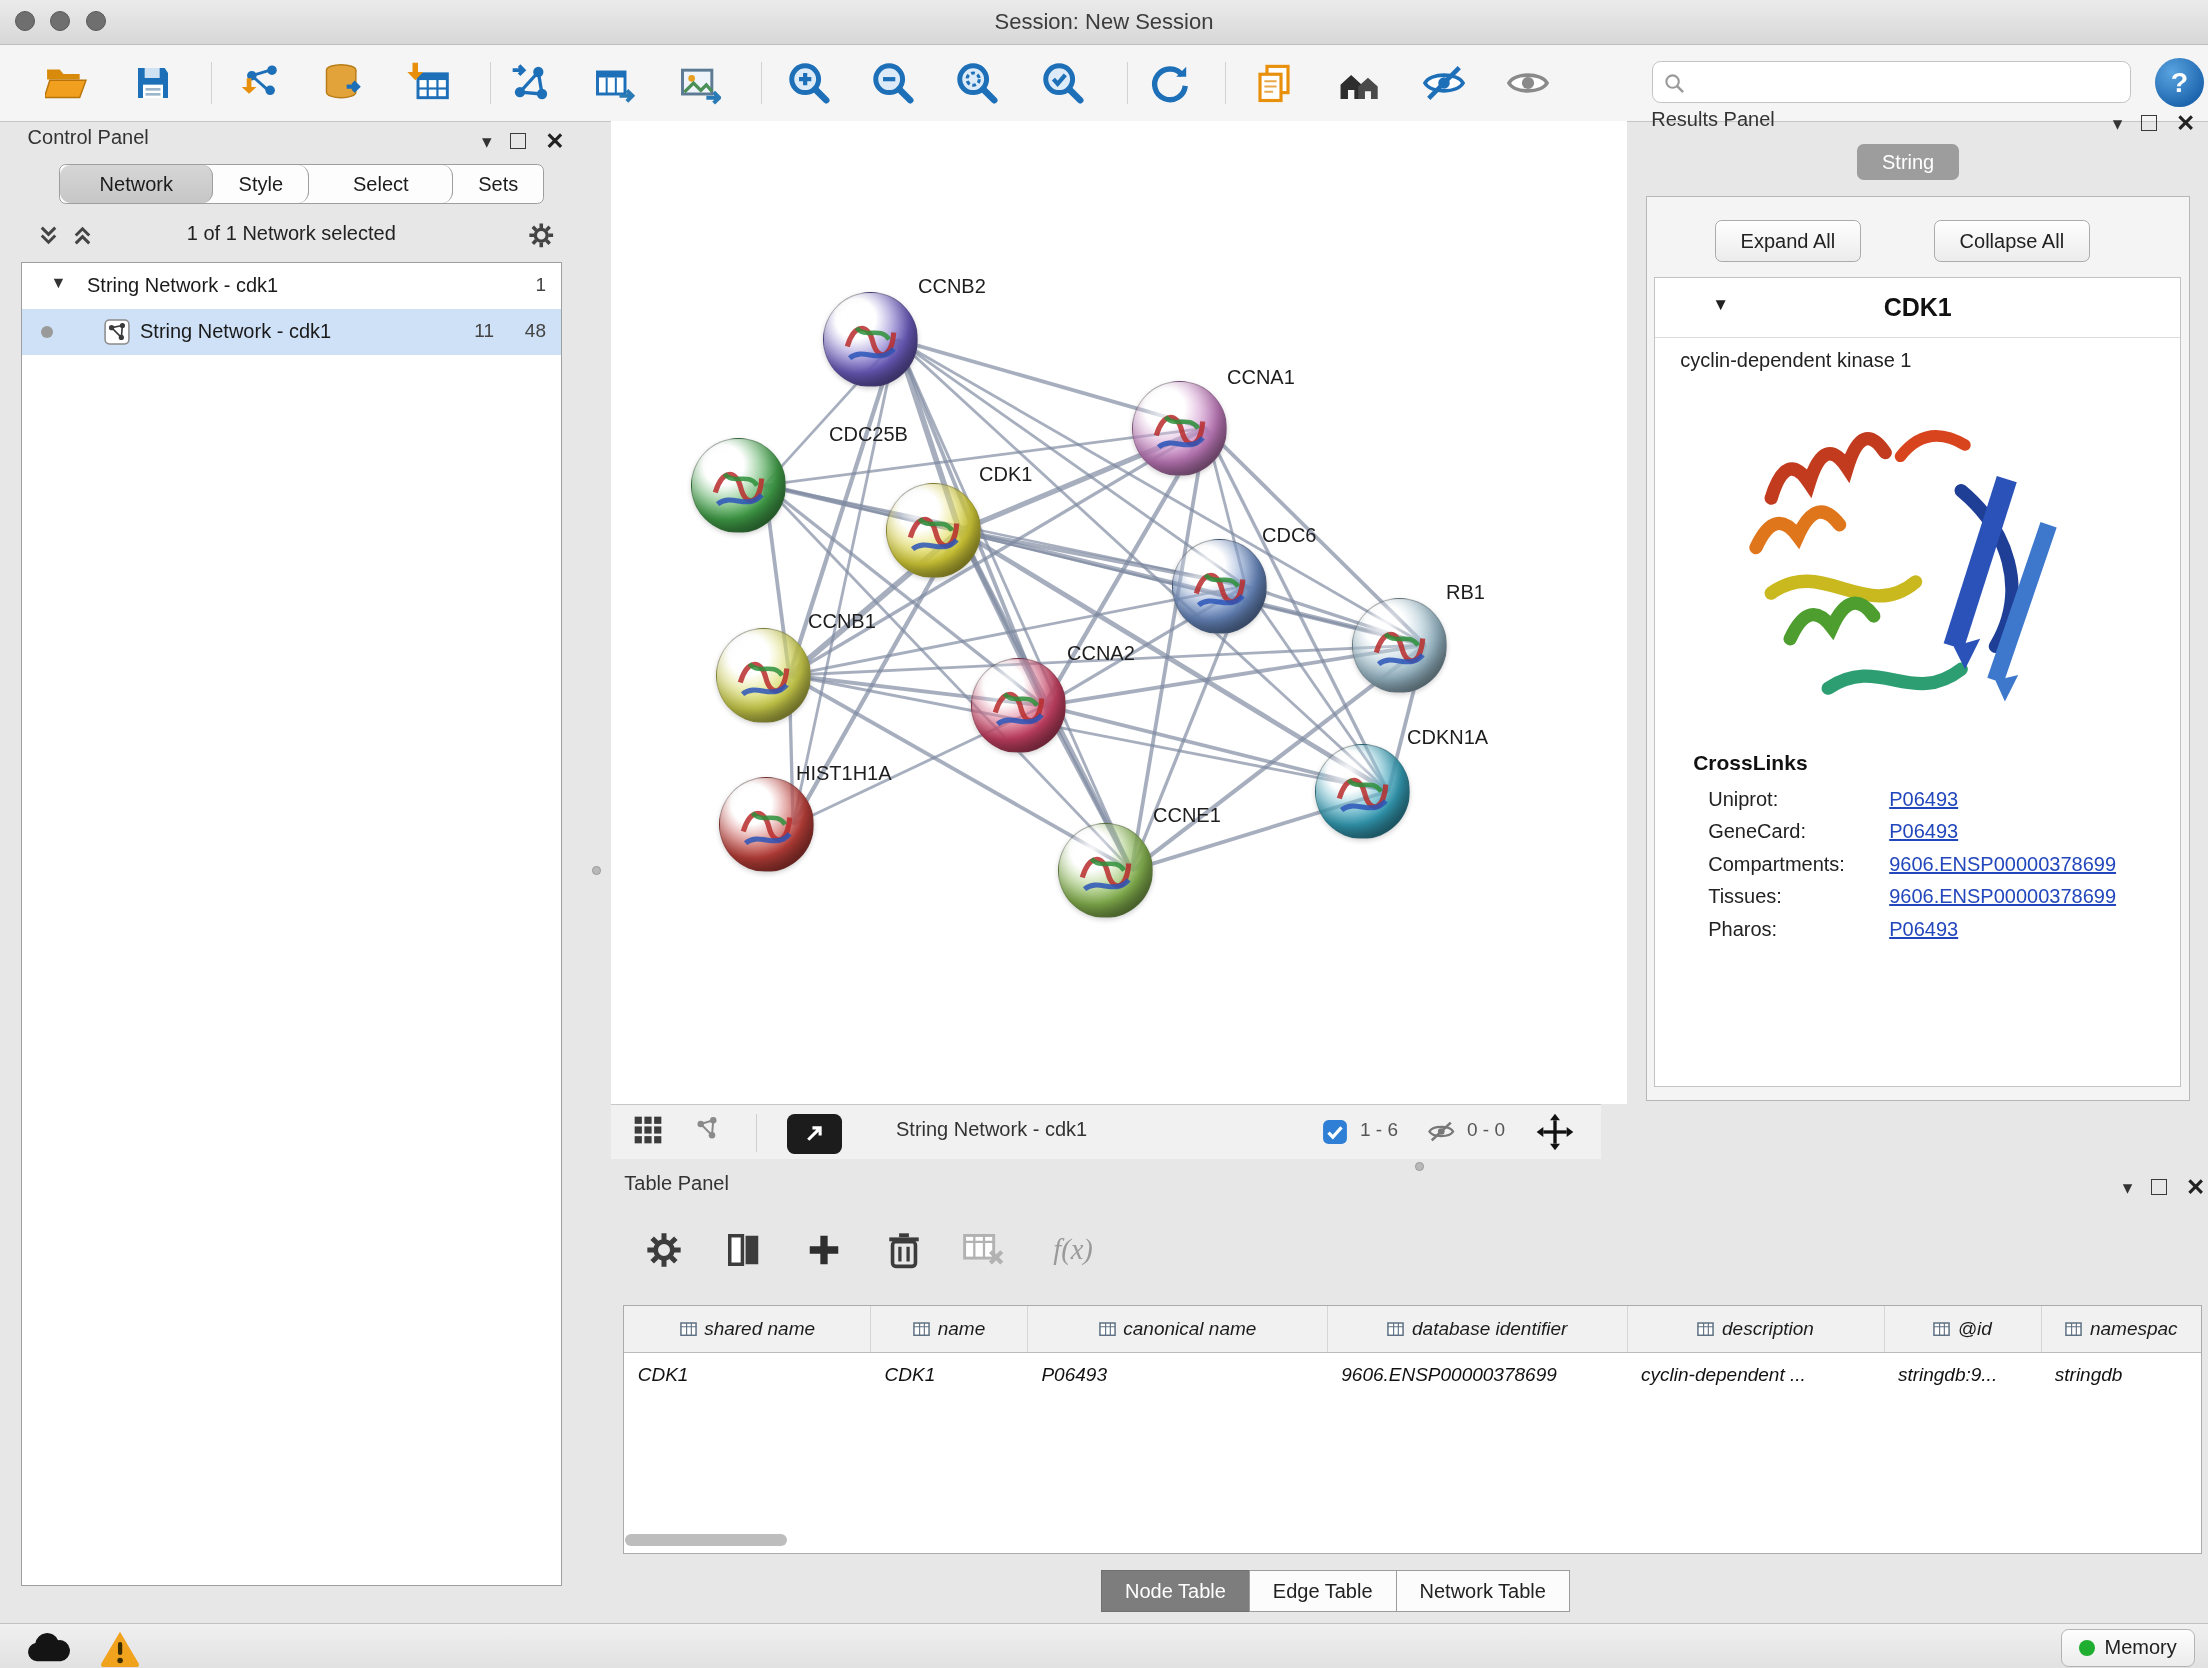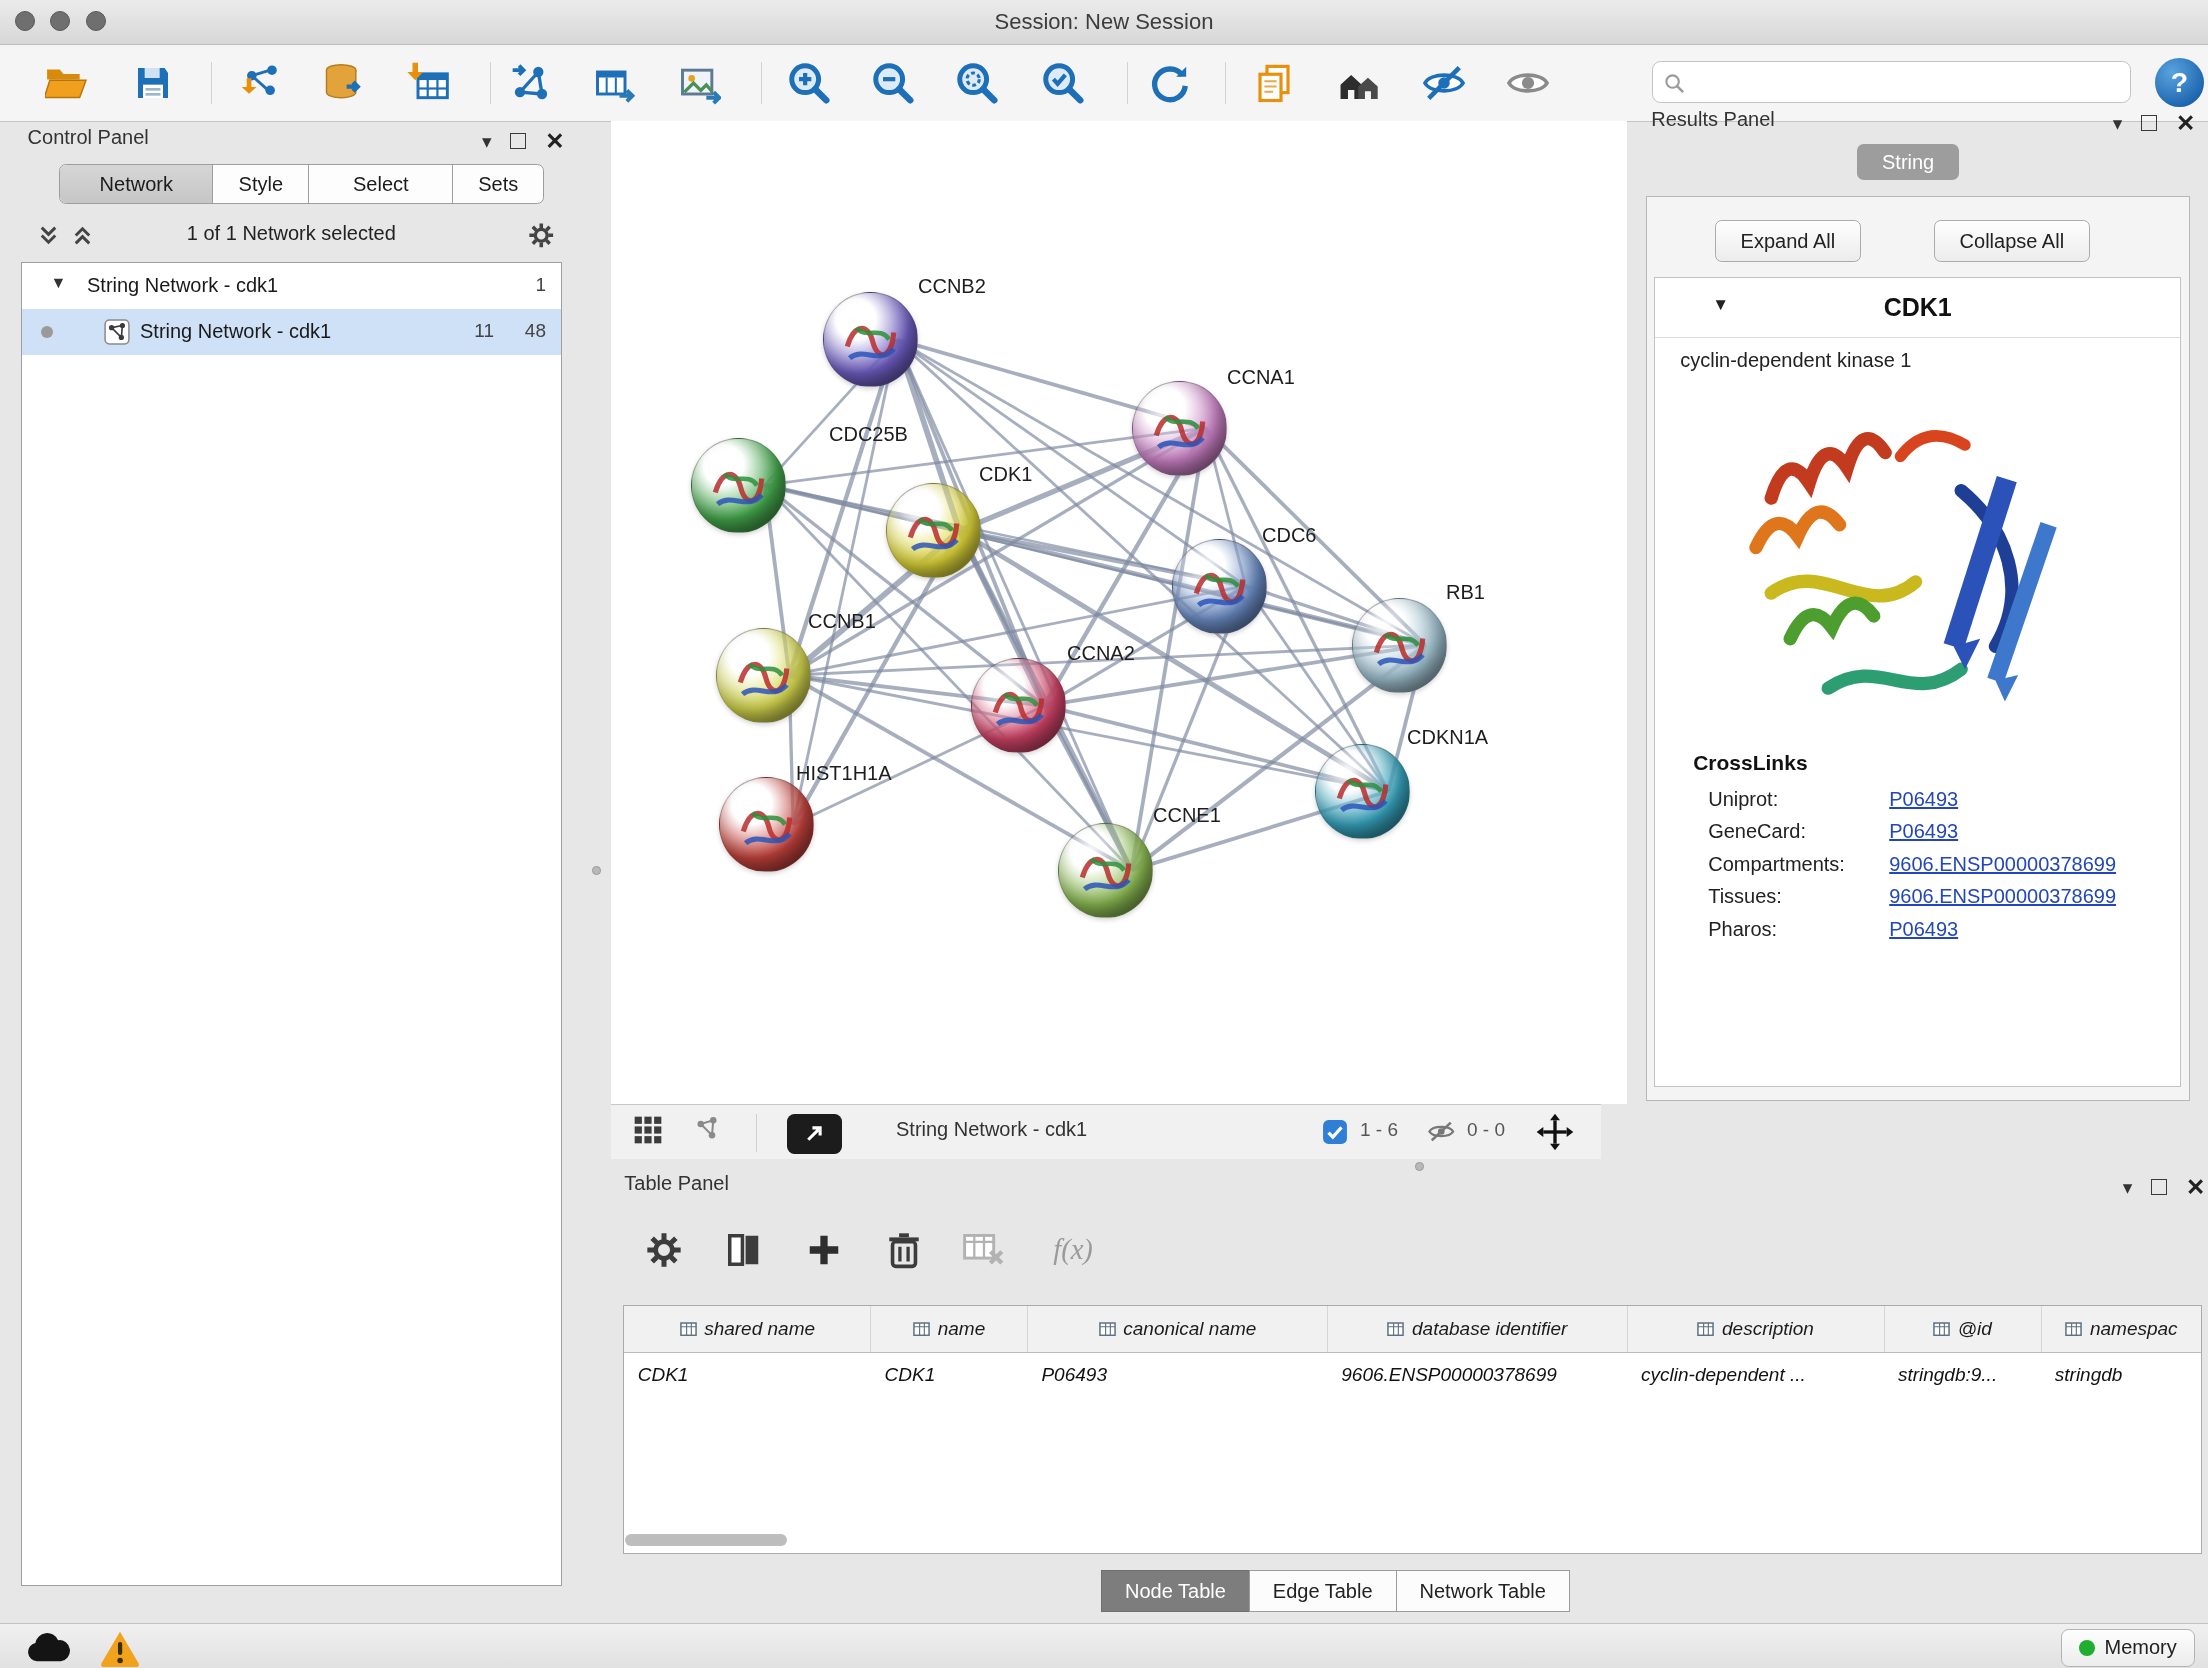--- a/index.html
+++ b/index.html
@@ -20,21 +20,21 @@
   .phead-ico{display:inline-block;margin-left:13.3px;color:#3a3a3a;font-size:21px;vertical-align:middle;cursor:pointer;}
   .sq{display:inline-block;width:16px;height:16px;border:1.9px solid #3a3a3a;box-sizing:border-box;}
   .xg{font-weight:bold;font-size:23px;color:#222;}
   .tri{font-size:19px;color:#333;}
   
   #control-panel{position:absolute;left:14.3px;top:126px;width:554px;height:1470px;}
   .phead{height:34px;font-size:20px;color:#333;}
   .phead .ptitle{position:absolute;left:13.3px;top:0;}
   .phead .picons{position:absolute;right:3.8px;top:1.9px;}
   #cp-tabs{position:absolute;left:45px;top:38px;height:38px;display:flex;border:1px solid #9e9e9e;border-radius:6.7px;overflow:hidden;background:#fdfdfd;}
-  .cptab{height:38px;line-height:38px;text-align:center;font-size:20px;color:#1c1c1c;border-right:1px solid #9e9e9e;cursor:pointer;}
+  .cptab{height:38px;line-height:38px;text-align:center;font-size:20px;color:#1c1c1c;border-right:1px solid #9e9e9e;cursor:pointer;border-radius:11px;}
   .cptab:last-child{border-right:none;}
   .cptab.sel{background:linear-gradient(#d6d6d6,#c6c6c6);}
   #cp-status{position:absolute;left:0;top:88px;width:554px;height:42px;}
   #cp-status .stxt{position:absolute;left:0;width:554px;text-align:center;top:7.6px;font-size:20px;color:#222;}
   #cp-tree{position:absolute;left:6.7px;top:136px;width:541px;height:1324px;background:#fff;border:1px solid #9f9f9f;box-sizing:border-box;}
   .trow{position:relative;height:46px;font-size:20px;color:#1a1a1a;}
   .trow.sel{background:#cfe1f6;}
   .trow .cnum{position:absolute;font-size:19px;color:#444;}
   
   #network-area{position:absolute;left:611px;top:121px;width:990px;height:1039px;}

